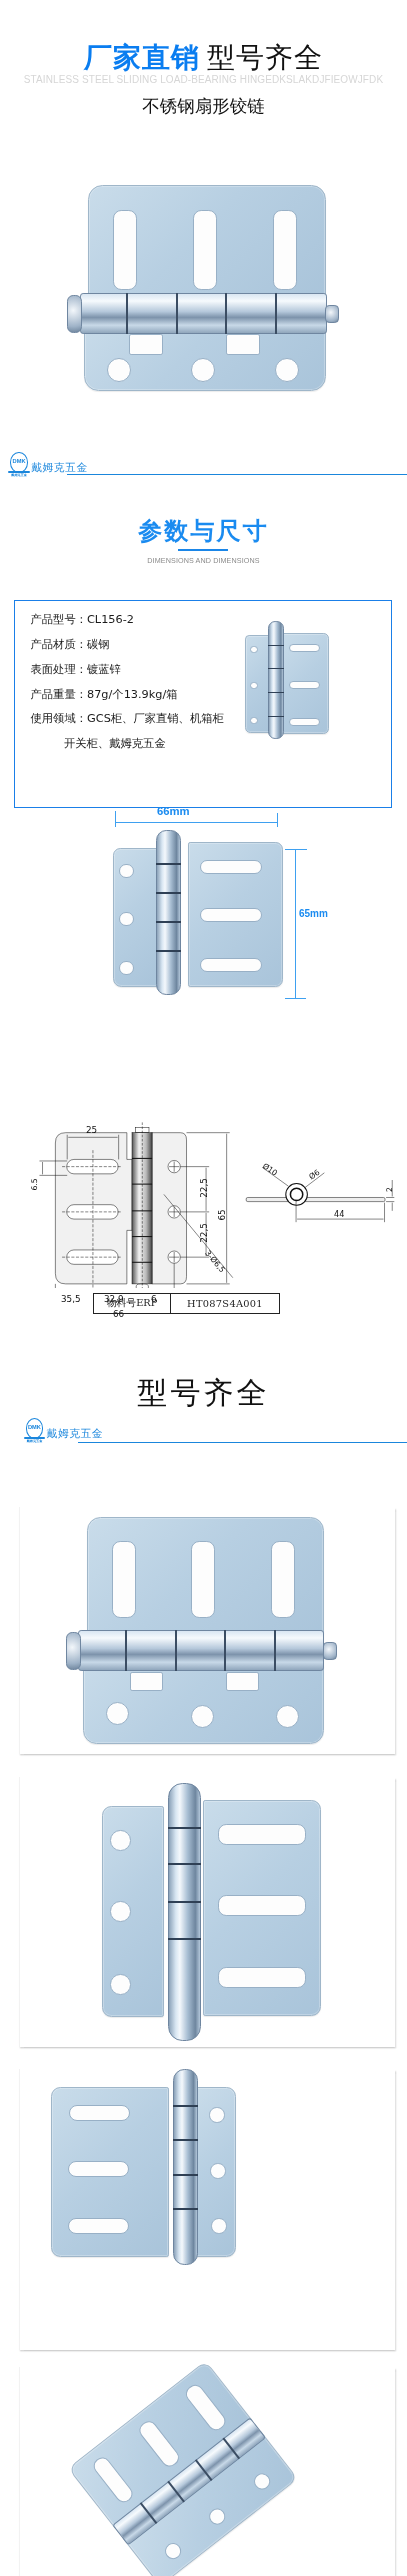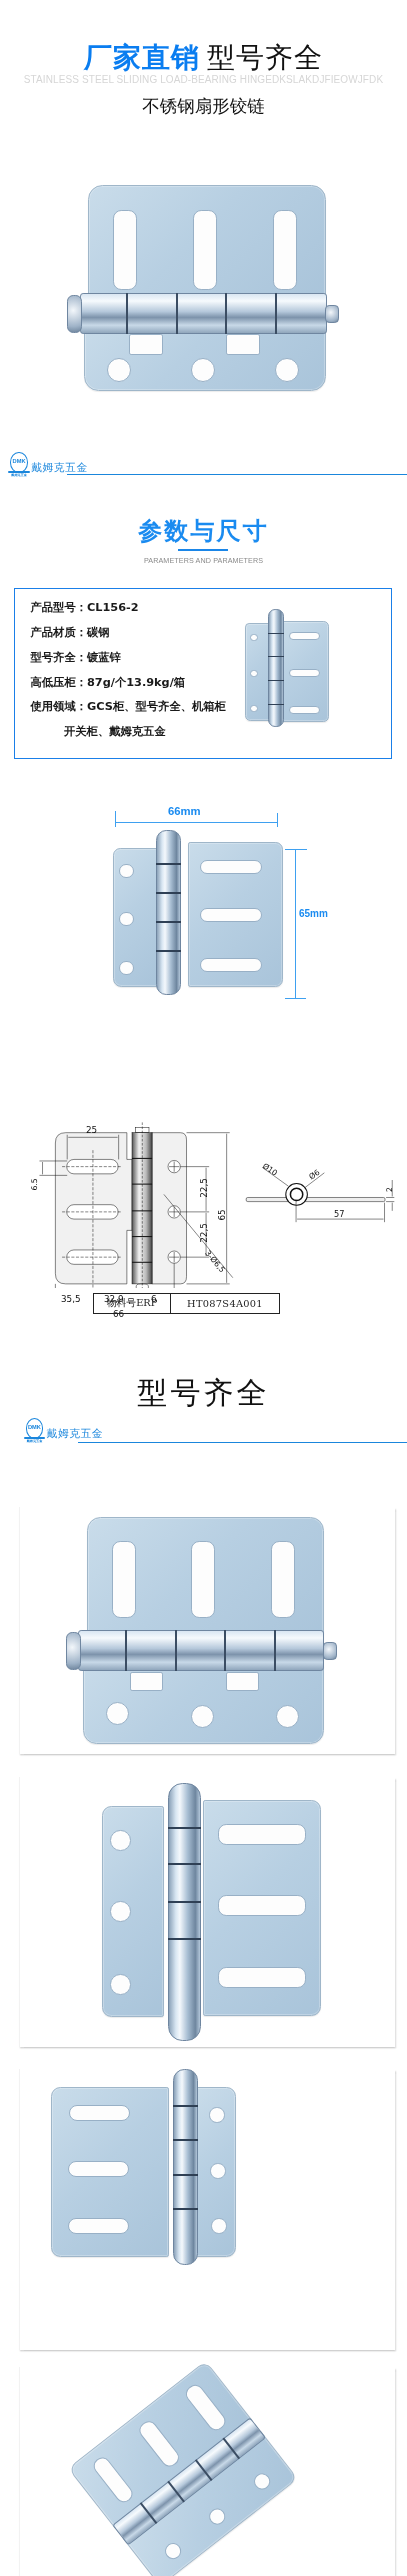--- a/index.html
+++ b/index.html
@@ -104,22 +104,22 @@
     left: 178px; top: 549px; width: 50px; height: 2.1px; background: #1a86e8;
   }
   .sec-sub {
     left: 0; width: 407px; top: 556px; text-align: center;
     font-size: 7.2px; color: #8a8a8a; letter-spacing: 0.1px;
     font-family: "Liberation Sans", sans-serif;
   }
 
   
   .spec-card {
-    left: 14px; top: 588px; width: 378px; height: 171px;
-    border: 1.5px solid #1a7fe8; background: #fff; font-weight: bold;
+    left: 14px; top: 600px; width: 378px; height: 208px;
+    border: 1.5px solid #1a7fe8; background: #fff;
   }
   .spec-row {
     position: absolute; left: 15.5px; font-size: 11.3px; color: #1a1a1a;
     white-space: nowrap;
   }
 
   
   .dim-label {
     position: absolute; font-weight: bold; color: #1a8bf0;
     font-family: "Liberation Sans", sans-serif;
@@ -189,37 +189,37 @@
     <div class="dmk">DMK</div>
     <div class="base"></div>
     <div class="mini">戴姆克五金</div>
   </div>
   <div class="brand-name">戴姆克五金</div>
   <div class="brand-line" style="left:62px;"></div>
 </div>
 
 <div class="abs sec-heading-blue">参数与尺寸</div>
 <div class="abs sec-bar"></div>
-<div class="abs sec-sub">PARAMETERS AND PARAMETERS</div>
+<div class="abs sec-sub">DIMENSIONS AND DIMENSIONS</div>
 
 <div class="abs spec-card">
   <div class="spec-row" style="top:11.3px;">
     <span>产品型号：</span><span>CL156-2</span>
   </div>
   <div class="spec-row" style="top:36px;">
     <span>产品材质：</span><span>碳钢</span>
   </div>
   <div class="spec-row" style="top:61px;">
-    <span>型号齐全：</span><span>镀蓝锌</span>
+    <span>表面处理：</span><span>镀蓝锌</span>
   </div>
   <div class="spec-row" style="top:86px;">
-    <span>高低压柜：</span><span>87g/个13.9kg/箱</span>
+    <span>产品重量：</span><span>87g/个13.9kg/箱</span>
   </div>
   <div class="spec-row" style="top:110px;">
-    <span>使用领域：</span><span>GCS柜、型号齐全、机箱柜</span>
+    <span>使用领域：</span><span>GCS柜、厂家直销、机箱柜</span>
   </div>
   <div class="spec-row" style="top:135px; left:49px;">开关柜、戴姆克五金</div>
 
   <div class="hinge-h" style="left:230px; top:19.6px; width:88px; height:118px;">
     <div class="plate" style="left:0; top:14.4px; width:26px; height:98px; border-radius:4.1px 1px 1px 5.2px;"></div>
     <div class="plate" style="left:37px; top:12.4px; width:47px; height:101px; border-radius:1px 5.2px 5.2px 1px;"></div>
     <div class="hole" style="left:5.2px; top:25px; width:7.7px; height:7.7px;"></div>
     <div class="hole" style="left:5.2px; top:61px; width:7.7px; height:7.7px;"></div>
     <div class="hole" style="left:5.2px; top:96px; width:7.7px; height:7.7px;"></div>
     <div class="slot-h" style="left:44px; top:23px; width:31px; height:8.2px;"></div>
@@ -231,21 +231,21 @@
     <div class="knuckle-gap-h" style="left:23px; top:71px; width:15.5px;"></div>
     <div class="knuckle-gap-h" style="left:23px; top:95px; width:15.5px;"></div>
   </div>
 </div>
 
 <div class="abs" style="left:77px; top:804px; width:268px; height:206px;">
 
   <div class="dim-line" style="left:38px; top:18px; width:163px; height:1px;"></div>
   <div class="dim-line" style="left:38px; top:7.2px; width:1px; height:15.5px;"></div>
   <div class="dim-line" style="left:200px; top:9.3px; width:1px; height:13.4px;"></div>
-  <div class="dim-label" style="left:91px; top:1px; font-size:11.3px;">66mm</div>
+  <div class="dim-label" style="left:80px; top:1px; font-size:11.3px;">66mm</div>
 
   <div class="dim-line" style="left:218px; top:45px; width:1px; height:149px;"></div>
   <div class="dim-line" style="left:208px; top:45px; width:21.6px; height:1px;"></div>
   <div class="dim-line" style="left:208px; top:194px; width:20.6px; height:1px;"></div>
   <div class="dim-label" style="left:222px; top:104px; font-size:10px;">65mm</div>
 
   <div class="hinge-h" style="left:36px; top:26px; width:170px; height:165px;">
     <div class="plate" style="left:0; top:17.5px; width:46px; height:139px; border-radius:7.2px 2.1px 2.1px 8.2px;"></div>
     <div class="plate" style="left:75px; top:12.4px; width:95px; height:145px; border-radius:2.1px 7.2px 7.2px 2.1px;"></div>
     <div class="hole" style="left:6.2px; top:34px; width:14.4px; height:14.4px;"></div>
@@ -348,21 +348,21 @@
   <span class="abs" style="left:194px; top:156px; font-size:8.8px; transform:rotate(-90deg);">22,5</span>
   <span class="abs" style="left:216px; top:138px; font-size:8.8px; transform:rotate(-90deg);">65</span>
   <span class="abs" style="left:61px; top:222px; font-size:8.8px;">35,5</span>
   <span class="abs" style="left:104px; top:222px; font-size:8.8px;">32,9</span>
   <span class="abs" style="left:151px; top:222px; font-size:8.8px;">6</span>
   <span class="abs" style="left:113px; top:237px; font-size:8.8px;">66</span>
   <span class="abs" style="left:202px; top:185px; font-size:7.7px; transform:rotate(50deg);">3-Ø6,5</span>
   <span class="abs" style="left:262px; top:93px; font-size:7.7px; transform:rotate(34deg);">Ø10</span>
   <span class="abs" style="left:309px; top:98px; font-size:7.7px; transform:rotate(-34deg);">Ø6</span>
   <span class="abs" style="left:387px; top:113px; font-size:7.7px; transform:rotate(-90deg);">2</span>
-  <span class="abs" style="left:334px; top:137px; font-size:8.2px;">57</span>
+  <span class="abs" style="left:334px; top:137px; font-size:8.2px;">44</span>
 </div>
 
 <div class="abs erp-table">
   <div class="c1">物料号ERP</div>
   <div class="c2">HT087S4A001</div>
 </div>
 
 <div class="abs sec-heading-black">型号齐全</div>
 
 <div class="abs brand-row" style="top:1418px; left:20.6px; width:386px;">

